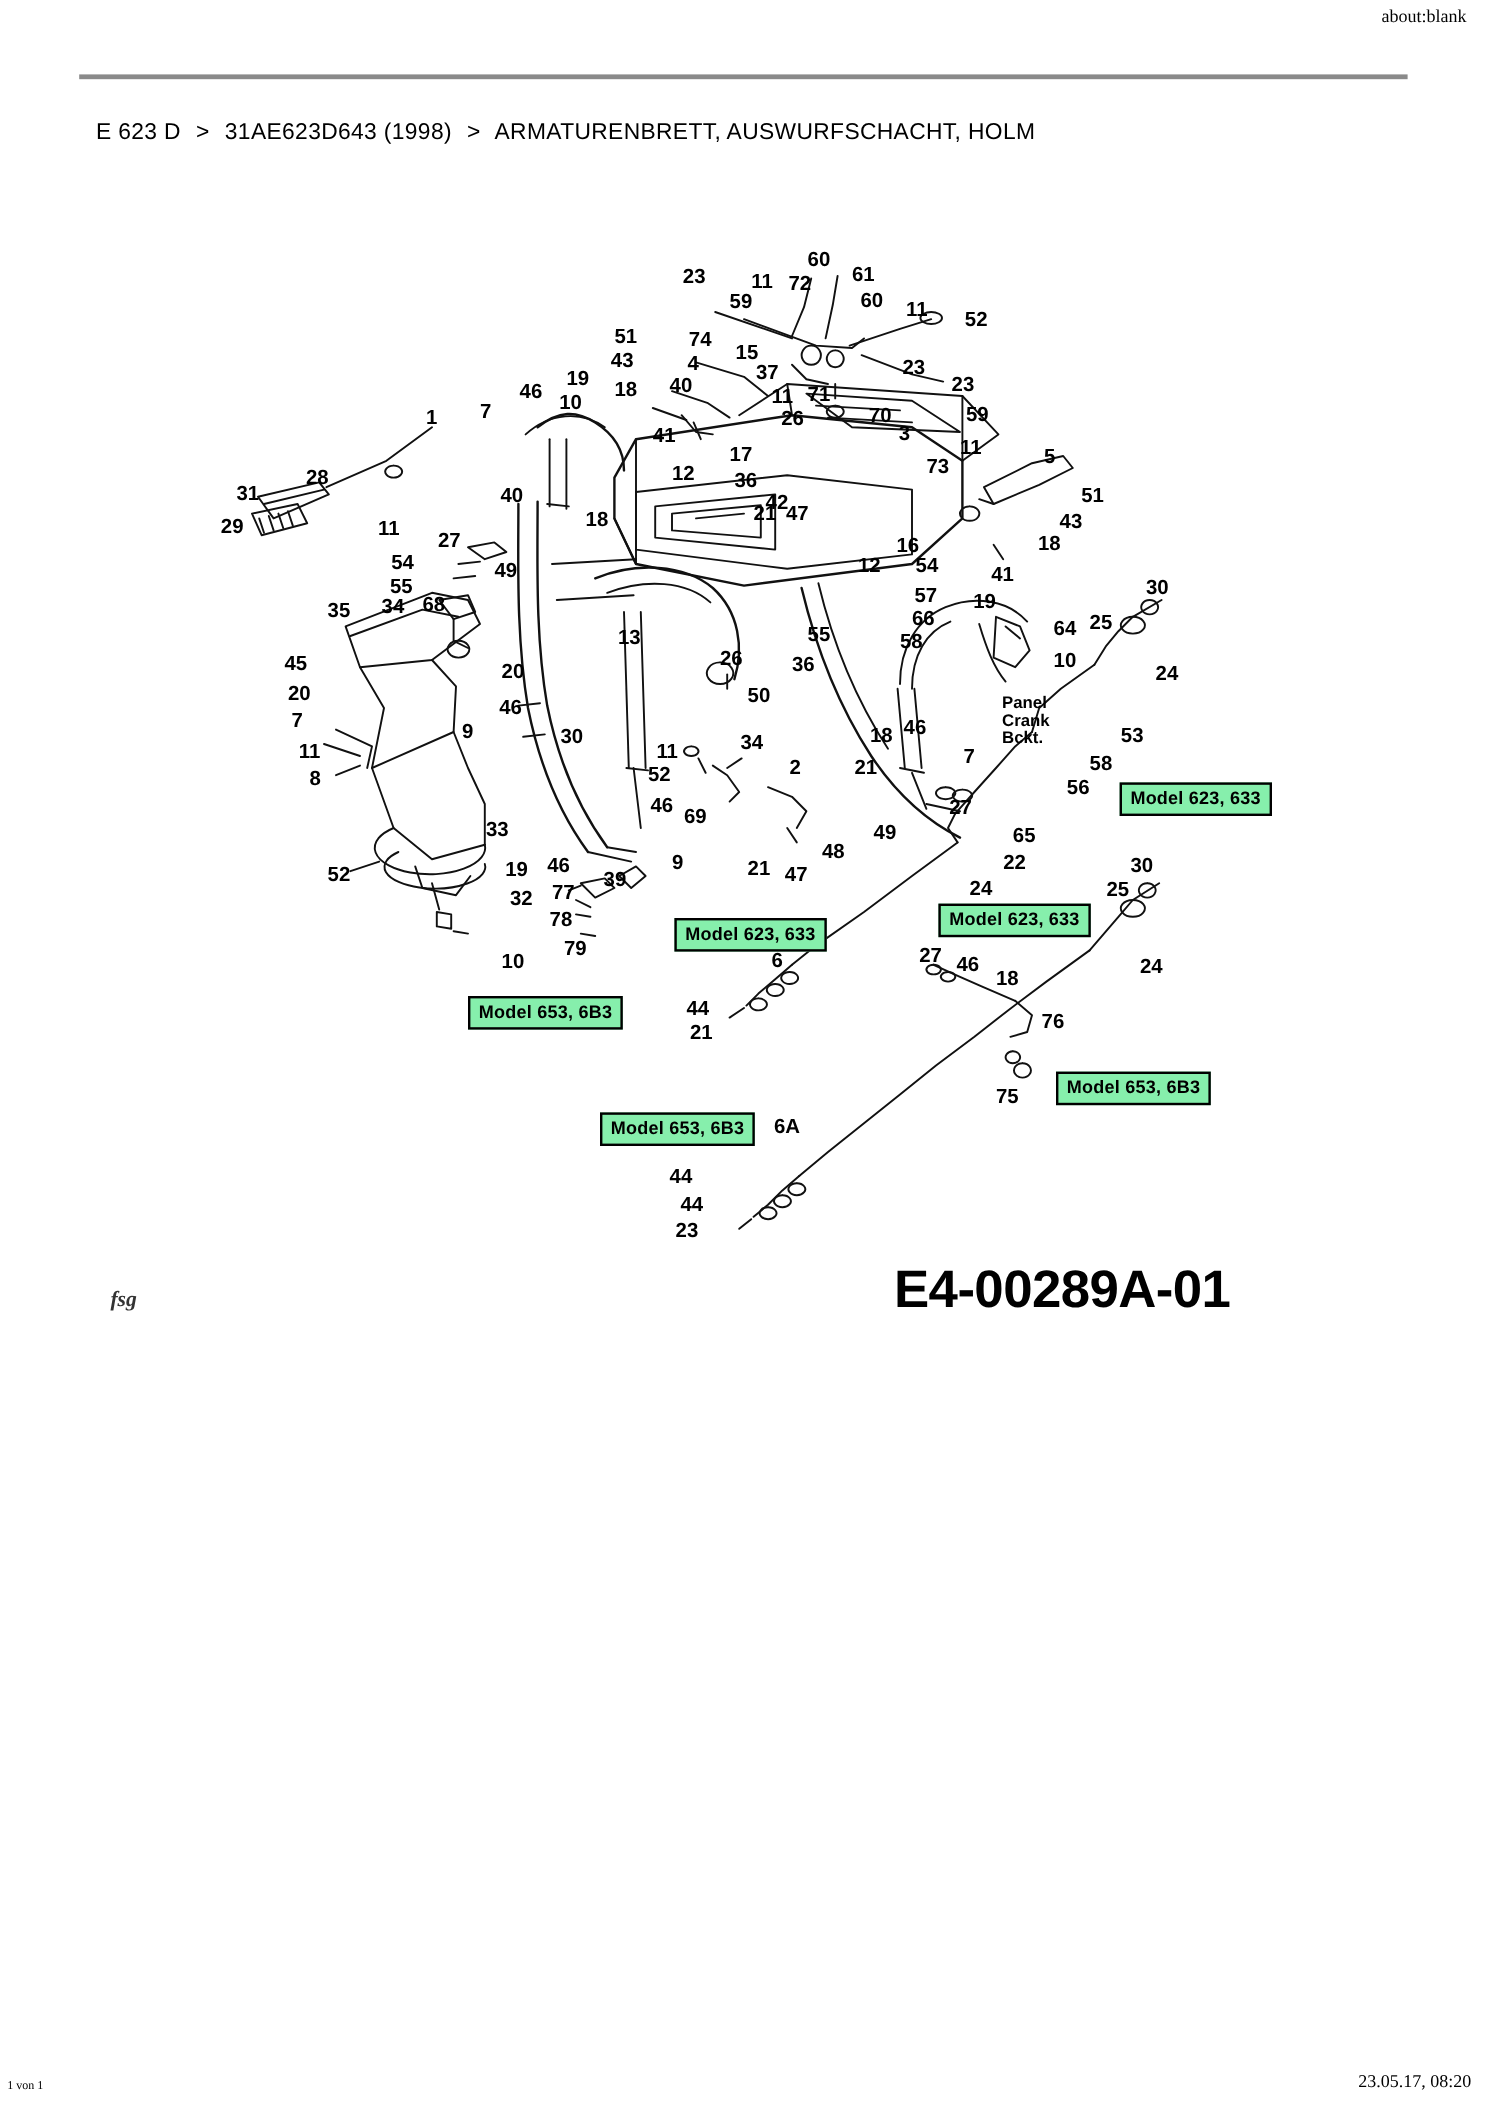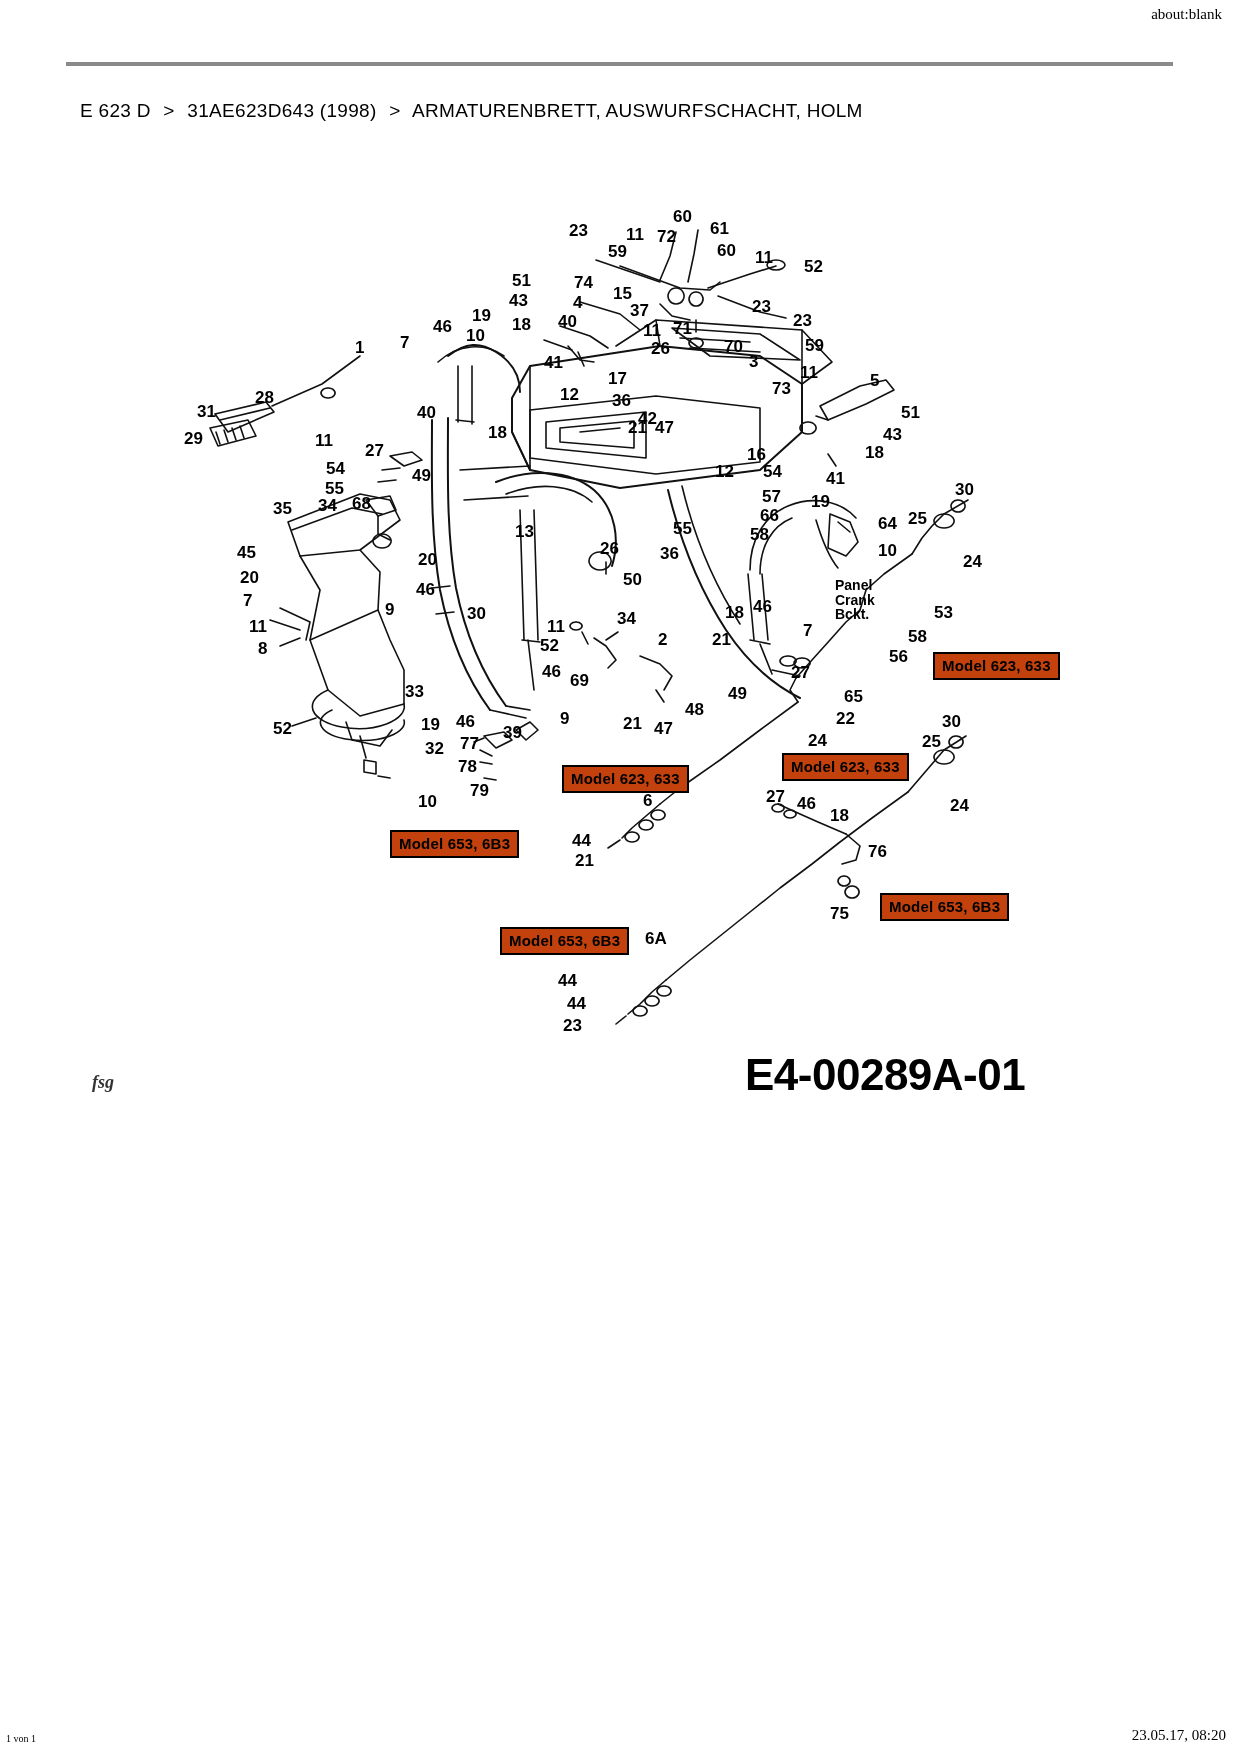--- a/index.html
+++ b/index.html
@@ -81,21 +81,21 @@
     font-weight: bold;
     font-size: 17px;
     color: #000;
     line-height: 1;
     white-space: nowrap;
   }
   
   .modelbox {
     position: absolute;
     border: 2px solid #000;
-    background: #c2410c;
+    background: #86efac;
     font-family: "Liberation Sans", sans-serif;
     font-weight: bold;
     font-size: 15px;
     padding: 3px 7px 4px 7px;
     white-space: nowrap;
     letter-spacing: 0.2px;
   }
   .plainlabel {
     position: absolute;
     font-family: "Liberation Sans", sans-serif;

